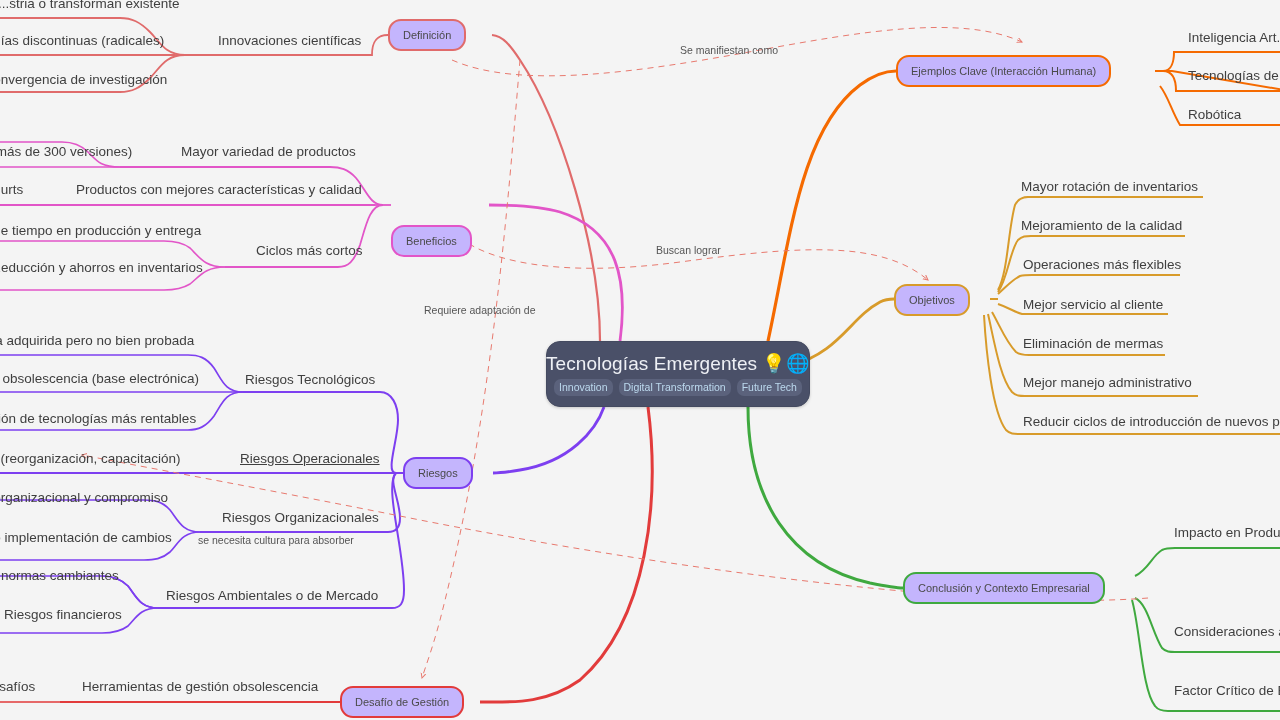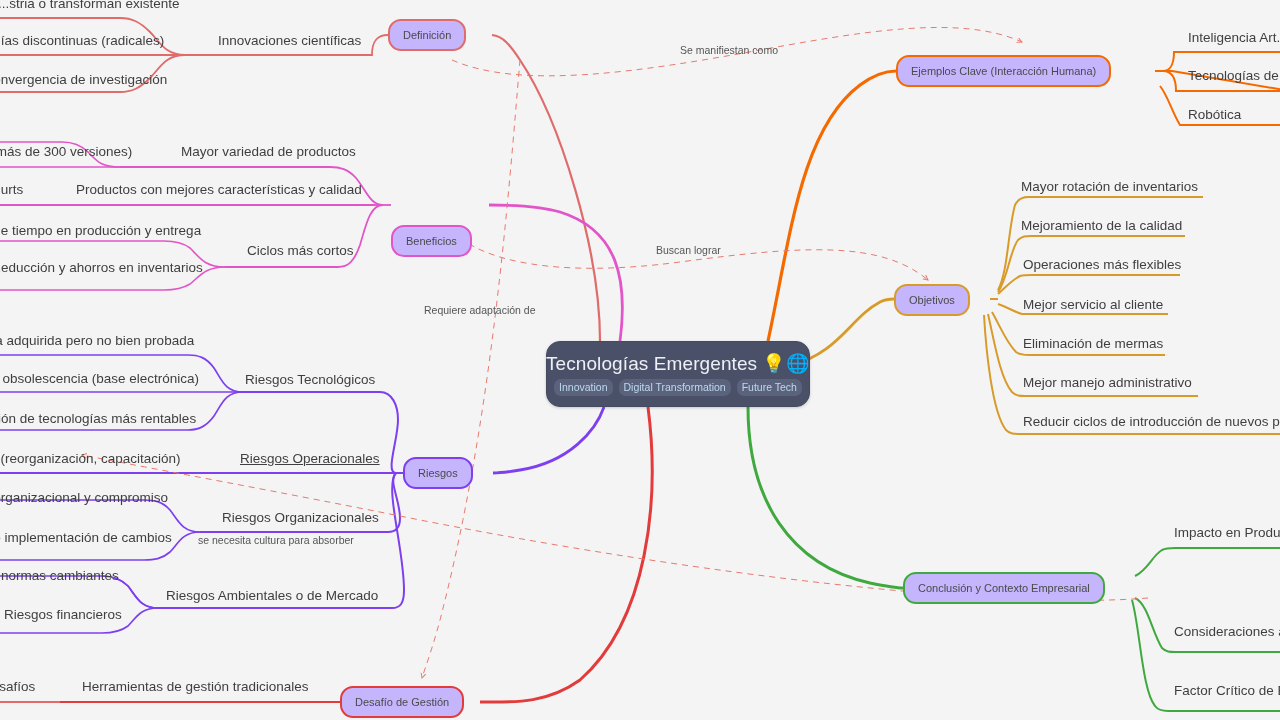--- a/index.html
+++ b/index.html
@@ -251,41 +251,41 @@
 
   <div class="leaf" style="left:218px; top:34px;">Innovaciones científicas</div>
   <div class="leaf" style="left:-2px; top:-3px;">...stria o transforman existente</div>
   <div class="leaf" style="left:-18px; top:34px;">...gías discontinuas (radicales)</div>
   <div class="leaf" style="left:-18px; top:73px;">...onvergencia de investigación</div>
 
   <div class="leaf" style="left:181px; top:145px;">Mayor variedad de productos</div>
   <div class="leaf" style="left:-20px; top:145px;">...(más de 300 versiones)</div>
   <div class="leaf" style="left:-18px; top:183px;">...gurts</div>
   <div class="leaf" style="left:76px; top:183px;">Productos con mejores características y calidad</div>
-  <div class="leaf" style="left:247px; top:244px;">Ciclos más cortos</div>
+  <div class="leaf" style="left:256px; top:244px;">Ciclos más cortos</div>
   <div class="leaf" style="left:-18px; top:224px;">...de tiempo en producción y entrega</div>
   <div class="leaf" style="left:-20px; top:261px;">...Reducción y ahorros en inventarios</div>
 
   <div class="leaf" style="left:245px; top:373px;">Riesgos Tecnológicos</div>
   <div class="leaf" style="left:-16px; top:334px;">...a adquirida pero no bien probada</div>
   <div class="leaf" style="left:-20px; top:372px;">...e obsolescencia (base electrónica)</div>
   <div class="leaf" style="left:-20px; top:412px;">...ción de tecnologías más rentables</div>
 
   <div class="leaf" style="left:240px; top:452px;text-decoration:underline;">Riesgos Operacionales</div>
   <div class="leaf" style="left:-22px; top:452px;">...o (reorganización, capacitación)</div>
 
   <div class="leaf" style="left:222px; top:511px;">Riesgos Organizacionales</div>
   <div class="leaf" style="left:-18px; top:491px;">...organizacional y compromiso</div>
   <div class="leaf" style="left:-18px; top:531px;">...o implementación de cambios</div>
 
   <div class="leaf" style="left:166px; top:589px;">Riesgos Ambientales o de Mercado</div>
   <div class="leaf" style="left:-14px; top:569px;">... normas cambiantes</div>
   <div class="leaf" style="left:4px; top:608px;">Riesgos financieros</div>
 
-  <div class="leaf" style="left:82px; top:680px;">Herramientas de gestión tradicionales</div>
+  <div class="leaf" style="left:82px; top:680px;">Herramientas de gestión obsolescencia</div>
   <div class="leaf" style="left:-12px; top:680px;">...safíos</div>
 
   <div class="leaf" style="left:1188px; top:31px;">Inteligencia Art...</div>
   <div class="leaf" style="left:1188px; top:69px;">Tecnologías de...</div>
   <div class="leaf" style="left:1188px; top:108px;">Robótica</div>
 
   <div class="leaf" style="left:1021px; top:180px;">Mayor rotación de inventarios</div>
   <div class="leaf" style="left:1021px; top:219px;">Mejoramiento de la calidad</div>
   <div class="leaf" style="left:1023px; top:258px;">Operaciones más flexibles</div>
   <div class="leaf" style="left:1023px; top:298px;">Mejor servicio al cliente</div>

